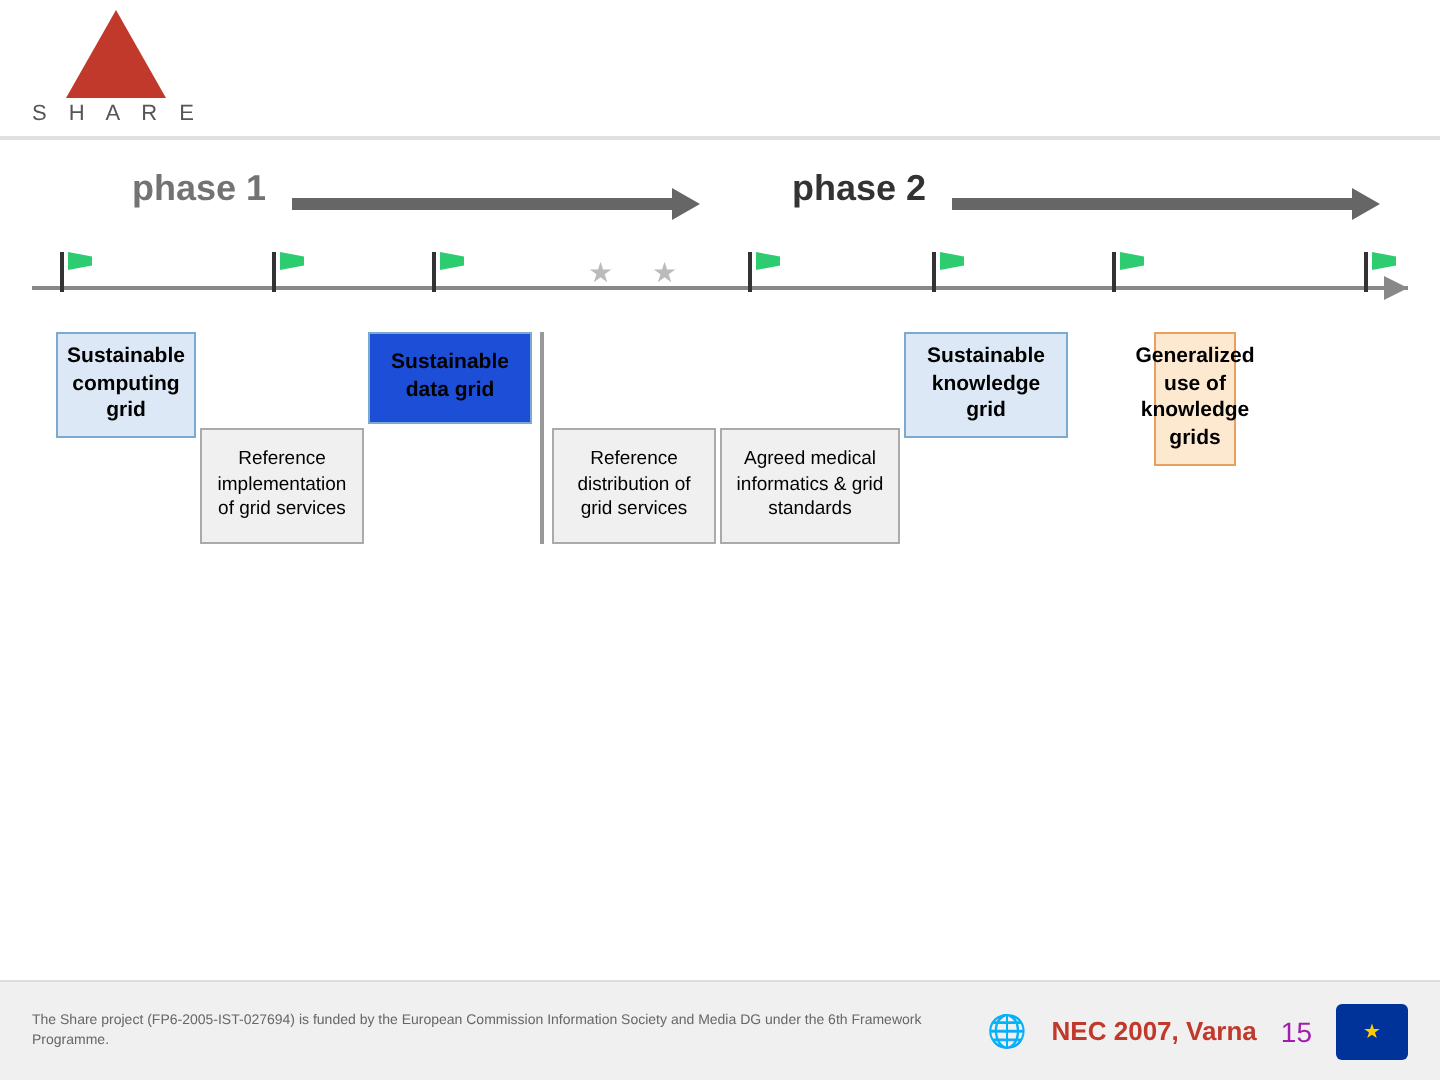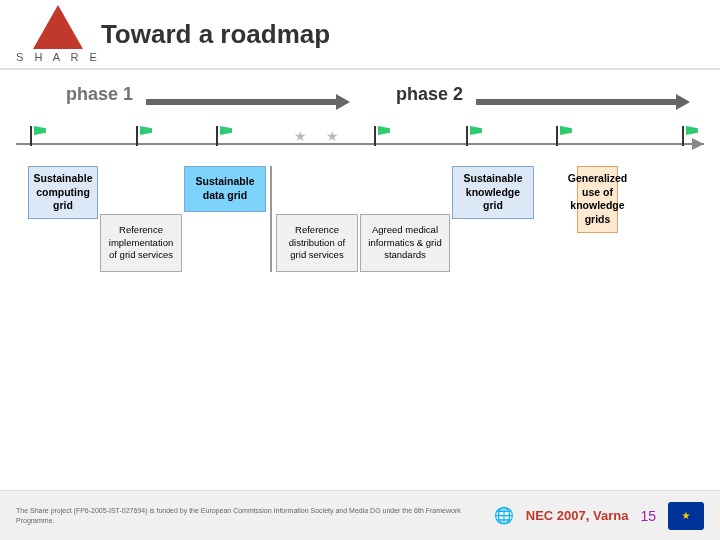--- a/index.html
+++ b/index.html
@@ -248,21 +248,20 @@
     }
   </style>
 </head>
 <body>
 
 <div class="header">
   <div class="left-logo">
     <div class="triangle-red"></div>
     <div class="share-text-small">S H A R E</div>
   </div>
-  <div class="header-title">Toward a roadmap</div>
 </div>
 
 <div class="main">
 
   <div class="phases-row">
 
     <div style="position:absolute; left:50px; top:4px; font-size:18px; font-weight:bold; color:#737373;">phase 1</div>
 
     <div style="position:absolute; left:130px; top:14px; display:flex; align-items:center;">
       <div style="width:190px; height:6px; background:#666;"></div>
@@ -339,21 +338,21 @@
     <div class="item-col" style="max-width:82px;">
       <div class="top-box col-sustainable-computing" style="border-color:#7aaad0; background:#dce8f5; font-weight:bold; font-size:10.5px;">Sustainable computing grid</div>
     </div>
 
     <div class="item-col" style="max-width:82px;">
       <div style="min-height:46px;"></div>
       <div class="sub-box col-reference-impl" style="border-color:#aaa; background:#f0f0f0; font-size:9.5px;">Reference implementation of grid services</div>
     </div>
 
     <div class="item-col" style="max-width:82px;">
-      <div class="top-box col-sustainable-data" style="border-color:#7aaad0; background:#7dd3fc; font-weight:bold; font-size:10.5px;">Sustainable data grid</div>
+      <div class="top-box col-sustainable-data" style="border-color:#7aaad0; background:#1d4ed8; font-weight:bold; font-size:10.5px;">Sustainable data grid</div>
     </div>
 
     <div class="phase-div-line"></div>
 
     <div class="item-col" style="max-width:82px;">
       <div style="min-height:46px;"></div>
       <div class="sub-box col-reference-dist" style="border-color:#aaa; background:#f0f0f0; font-size:9.5px;">Reference distribution of grid services</div>
     </div>
 
     <div class="item-col" style="max-width:90px;">

